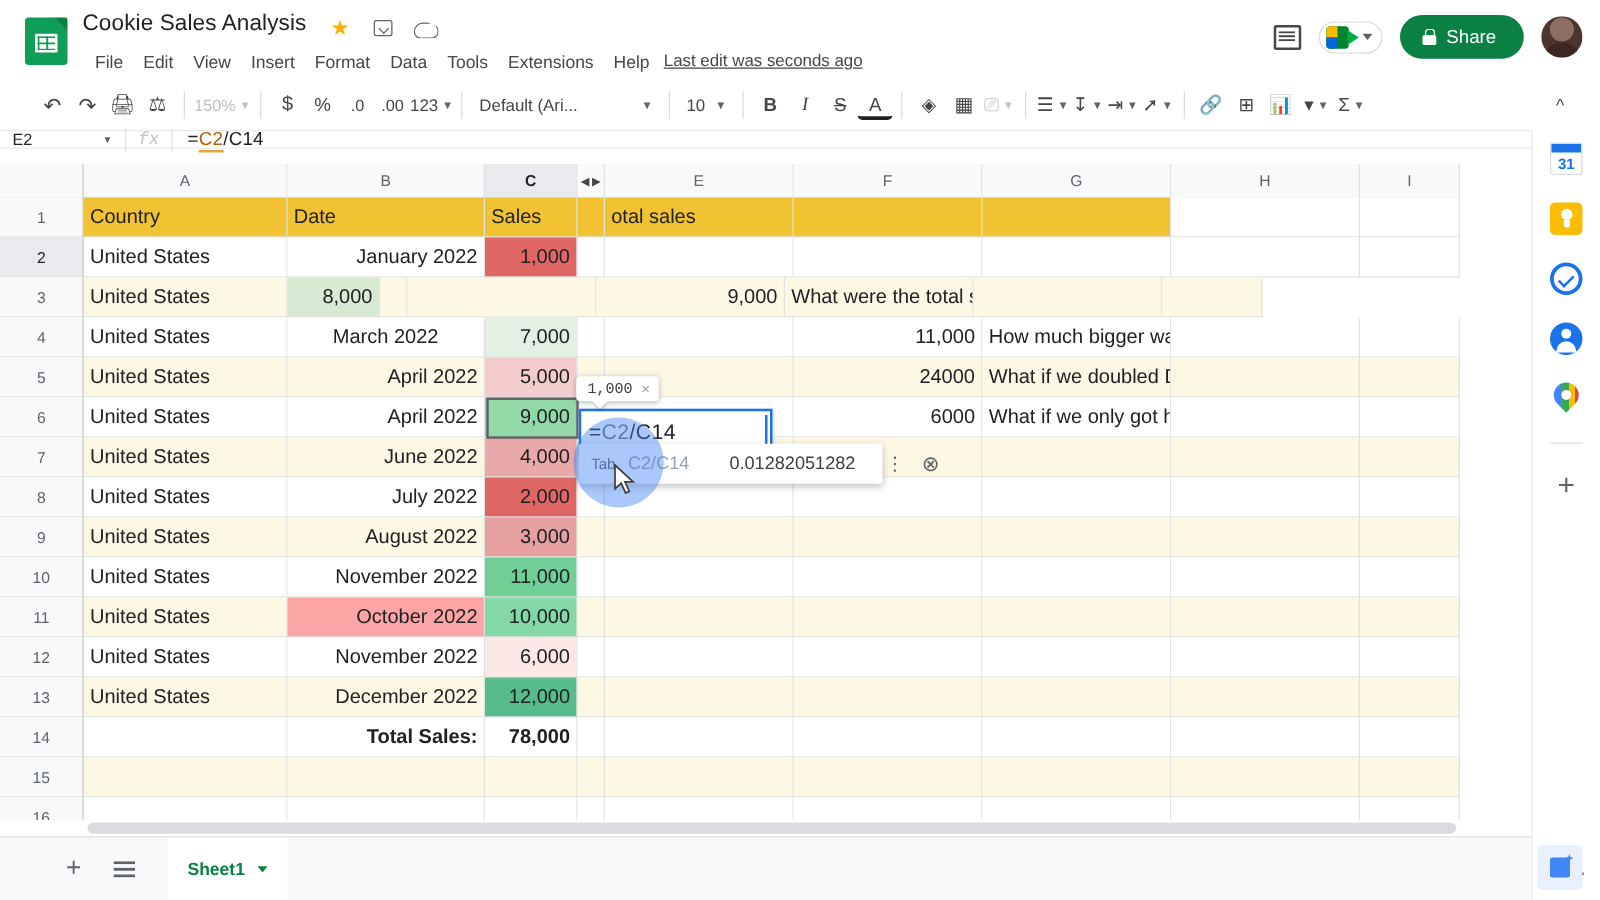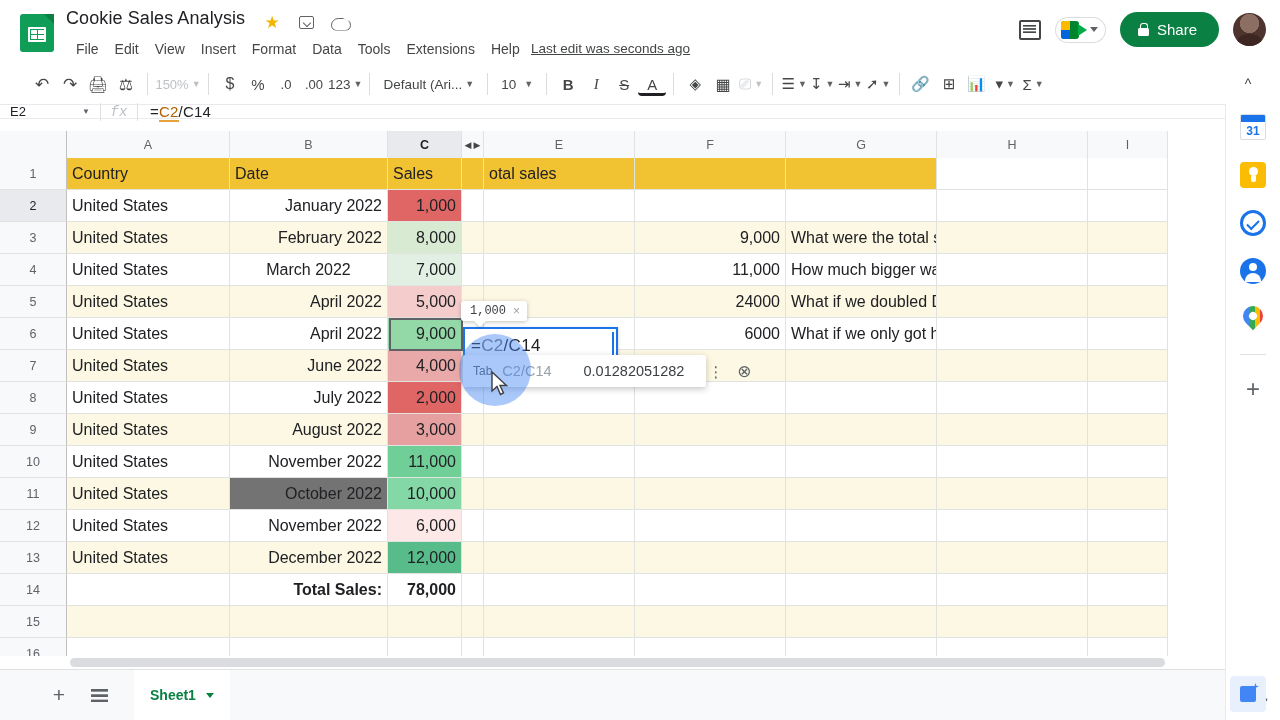--- a/index.html
+++ b/index.html
@@ -98,21 +98,21 @@
     position: absolute; left: 0; top: 64px; width: 1280px; height: 40px;
     background: #fff; display: flex; align-items: center; padding-left: 28px; gap: 0;
   }
   .tb { display: flex; align-items: center; justify-content: center; height: 28px; min-width: 28px;
         border-radius: 4px; cursor: pointer; color: #444746; font-size: 14px; }
   .tb.dis { color: #bdc1c6; cursor: default; }
   .tb-sep { width: 1px; height: 22px; background: #dadce0; margin: 0 7px; }
   .tb-ar { font-size: 9px; margin-left: 3px; color: #5f6368; }
   .tb.dis .tb-ar { color: #bdc1c6; }
   .zoom-box { min-width: 46px; font-size: 13px; text-align: center; }
-  .font-box { min-width: 92px; font-size: 13.5px; padding: 0 6px; display: flex; align-items: center; justify-content: space-between; }
+  .font-box { min-width: 92px; font-size: 13.5px; padding: 0 6px; display: flex; align-items: center; justify-content: space-between; gap: 48px; }
   .size-box { min-width: 44px; font-size: 13.5px; padding: 0 6px; display: flex; align-items: center; justify-content: space-between; }
   .undo-ic, .redo-ic { font-size: 17px; }
   .collapse-ic { position: absolute; right: 18px; font-size: 14px; color: #444746; }
 
   
   .fbar { position: absolute; left: 0; top: 104px; width: 1280px; height: 15px; background: #fff;
           border-top: 1px solid #e8eaed; border-bottom: 1px solid #e8eaed; display: flex; align-items: center; }
   .namebox { width: 100px; height: 100%; display: flex; align-items: center; padding-left: 10px;
              font-size: 13px; color: #202124; position: relative; }
   .namebox .nb-ar { position: absolute; right: 10px; font-size: 8px; color: #5f6368; }
@@ -449,23 +449,20 @@
             <span></span>
           </div>
         </div>
         <div class="row">
           <div class="rowh">
             <span>3</span>
           </div>
           <div class="cell" style="width: 163px; background: rgb(253, 248, 227);">
             <span>United States</span>
           </div>
-          <div class="cell r" style="width: 158px; background: rgb(253, 248, 227);">
-            <span>February 2022</span>
-          </div>
           <div class="cell r" style="width: 74px; background: rgb(217, 234, 211);">
             <span>8,000</span>
           </div>
           <div class="cell" style="width: 22px; background: rgb(253, 248, 227);"></div>
           <div class="cell" style="width: 151px; background: rgb(253, 248, 227);">
             <span></span>
           </div>
           <div class="cell r" style="width: 151px; background: rgb(253, 248, 227);">
             <span>9,000</span>
           </div>
@@ -689,21 +686,21 @@
             <span></span>
           </div>
         </div>
         <div class="row">
           <div class="rowh">
             <span>11</span>
           </div>
           <div class="cell" style="width: 163px; background: rgb(253, 248, 227);">
             <span>United States</span>
           </div>
-          <div class="cell r" style="width: 158px; background: #737373;">
+          <div class="cell r" style="width: 158px; background: #fca5a5;">
             <span>October 2022</span>
           </div>
           <div class="cell r" style="width: 74px; background: rgb(132, 216, 166);">
             <span>10,000</span>
           </div>
           <div class="cell" style="width: 22px; background: rgb(253, 248, 227);"></div>
           <div class="cell" style="width: 151px; background: rgb(253, 248, 227);">
             <span></span>
           </div>
           <div class="cell r" style="width: 151px; background: rgb(253, 248, 227);">

